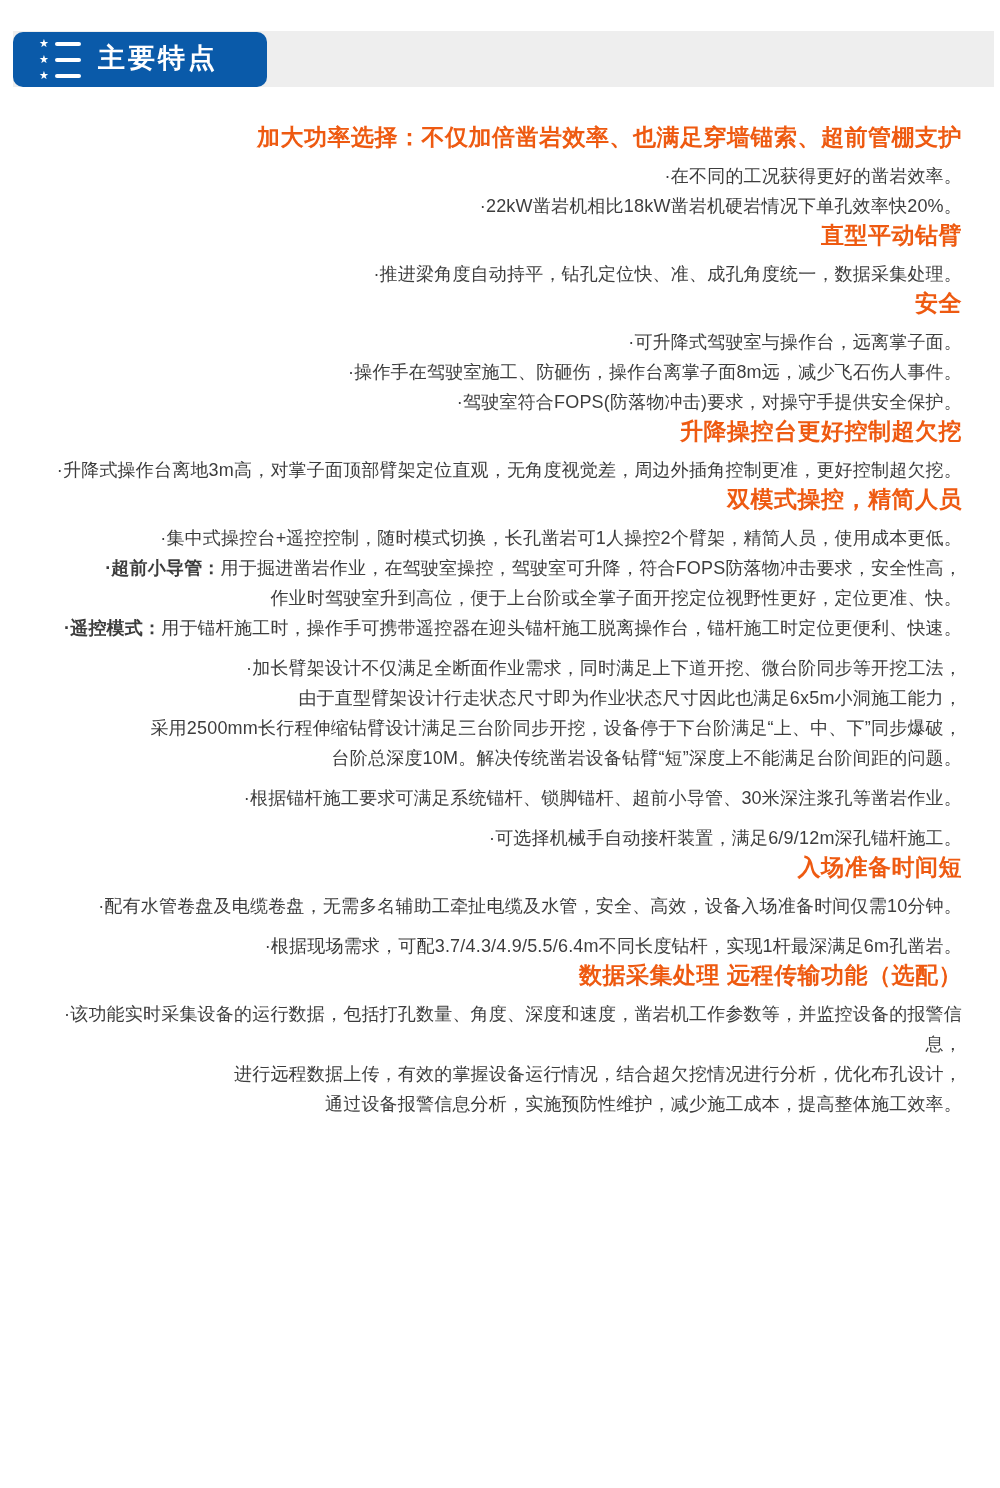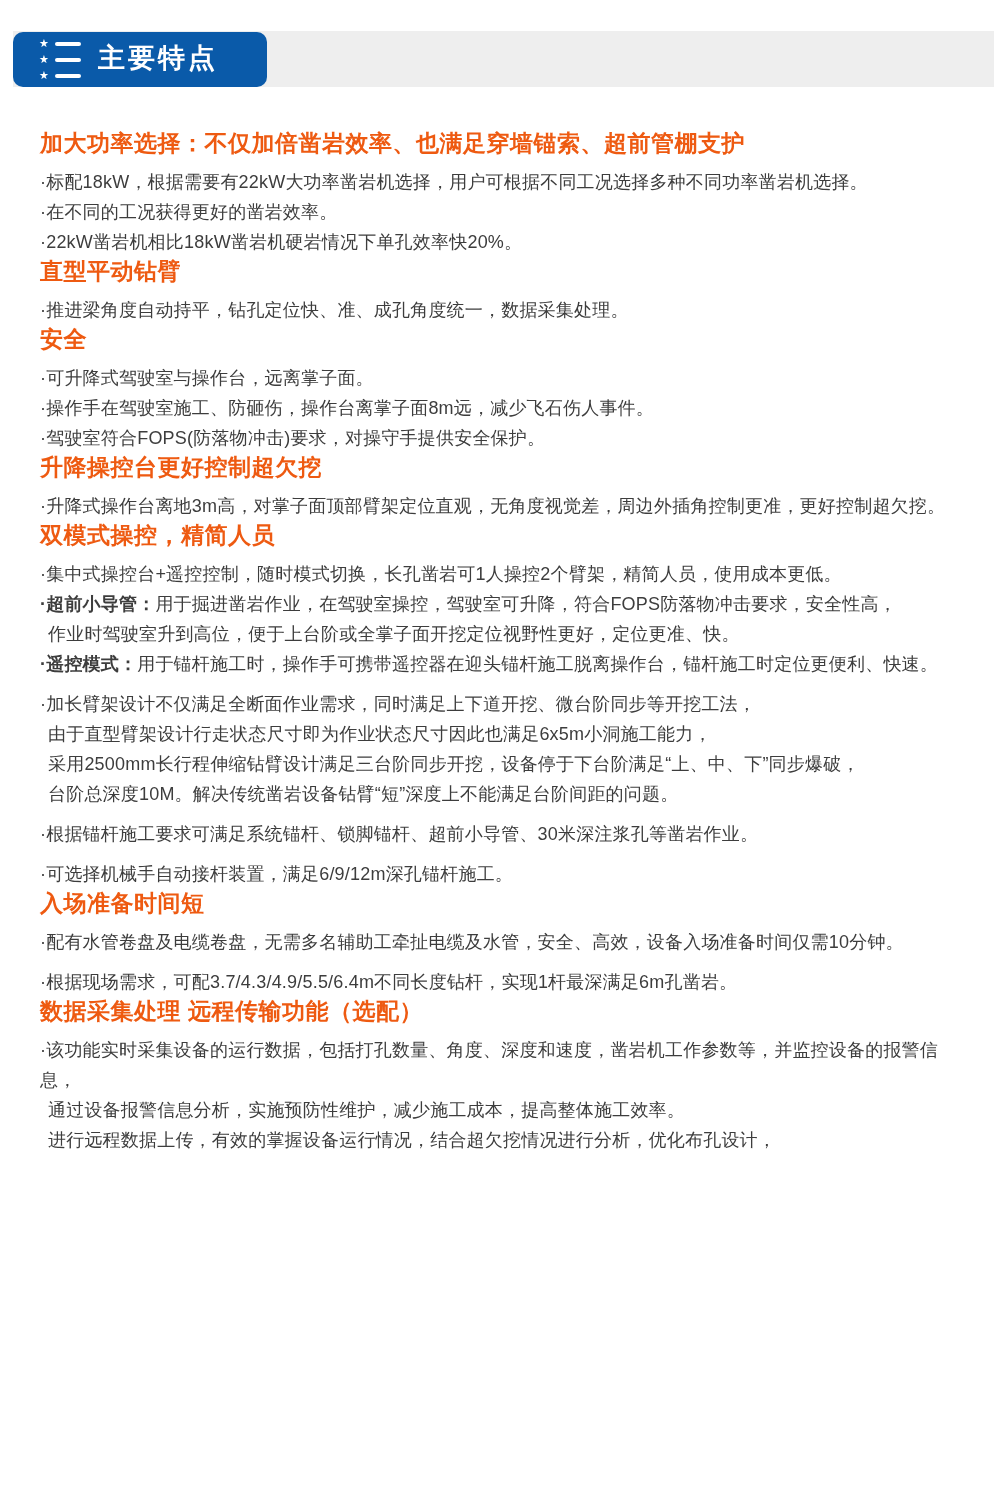--- a/index.html
+++ b/index.html
@@ -65,23 +65,24 @@
     color: #ffffff;
     font-size: 27px;
     font-weight: bold;
     letter-spacing: 3px;
     line-height: 1;
     padding-bottom: 2px;
     text-align: right;
   }
   .content {
     position: absolute;
-    top: 129px;
+    top: 123px;
     left: 40px;
     right: 38px;
+    text-align: right;
   }
   .section + .section { }
   .section-heading {
     margin: 0;
     font-size: 23px;
     line-height: 28px;
     font-weight: bold;
     color: var(--accent);
     letter-spacing: 0.5px;
   }
@@ -116,21 +117,20 @@
         </span>
     </span>
     <span class="header-title">主要特点</span>
   </div>
 </div>
 
 <div class="content" id="sections">
   <section class="section">
     <h2 class="section-heading">加大功率选择：不仅加倍凿岩效率、也满足穿墙锚索、超前管棚支护</h2>
     <div class="section-lines">
-        <p class="line"><span>·标配18kW，根据需要有22kW大功率凿岩机选择，用户可根据不同工况选择多种不同功率凿岩机选择。</span></p>
         <p class="line"><span>·在不同的工况获得更好的凿岩效率。</span></p>
         <p class="line"><span>·22kW凿岩机相比18kW凿岩机硬岩情况下单孔效率快20%。</span></p>
       </div>
   </section>
 
   <section class="section">
     <h2 class="section-heading">直型平动钻臂</h2>
     <div class="section-lines">
         <p class="line"><span>·推进梁角度自动持平，钻孔定位快、准、成孔角度统一，数据采集处理。</span></p>
       </div>
@@ -193,17 +193,17 @@
   <section class="section">
     <div class="section-lines">
         <p class="line"><span>·根据现场需求，可配3.7/4.3/4.9/5.5/6.4m不同长度钻杆，实现1杆最深满足6m孔凿岩。</span></p>
       </div>
   </section>
 
   <section class="section">
     <h2 class="section-heading">数据采集处理 远程传输功能（选配）</h2>
     <div class="section-lines">
         <p class="line"><span>·该功能实时采集设备的运行数据，包括打孔数量、角度、深度和速度，凿岩机工作参数等，并监控设备的报警信息，</span></p>
+        <p class="line indent"><span>进行远程数据上传，有效的掌握设备运行情况，结合超欠挖情况进行分析，优化布孔设计，</span></p>
         <p class="line indent"><span>通过设备报警信息分析，实施预防性维护，减少施工成本，提高整体施工效率。</span></p>
-        <p class="line indent"><span>进行远程数据上传，有效的掌握设备运行情况，结合超欠挖情况进行分析，优化布孔设计，</span></p>
       </div>
   </section>
 </div>
 
 </body></html>

